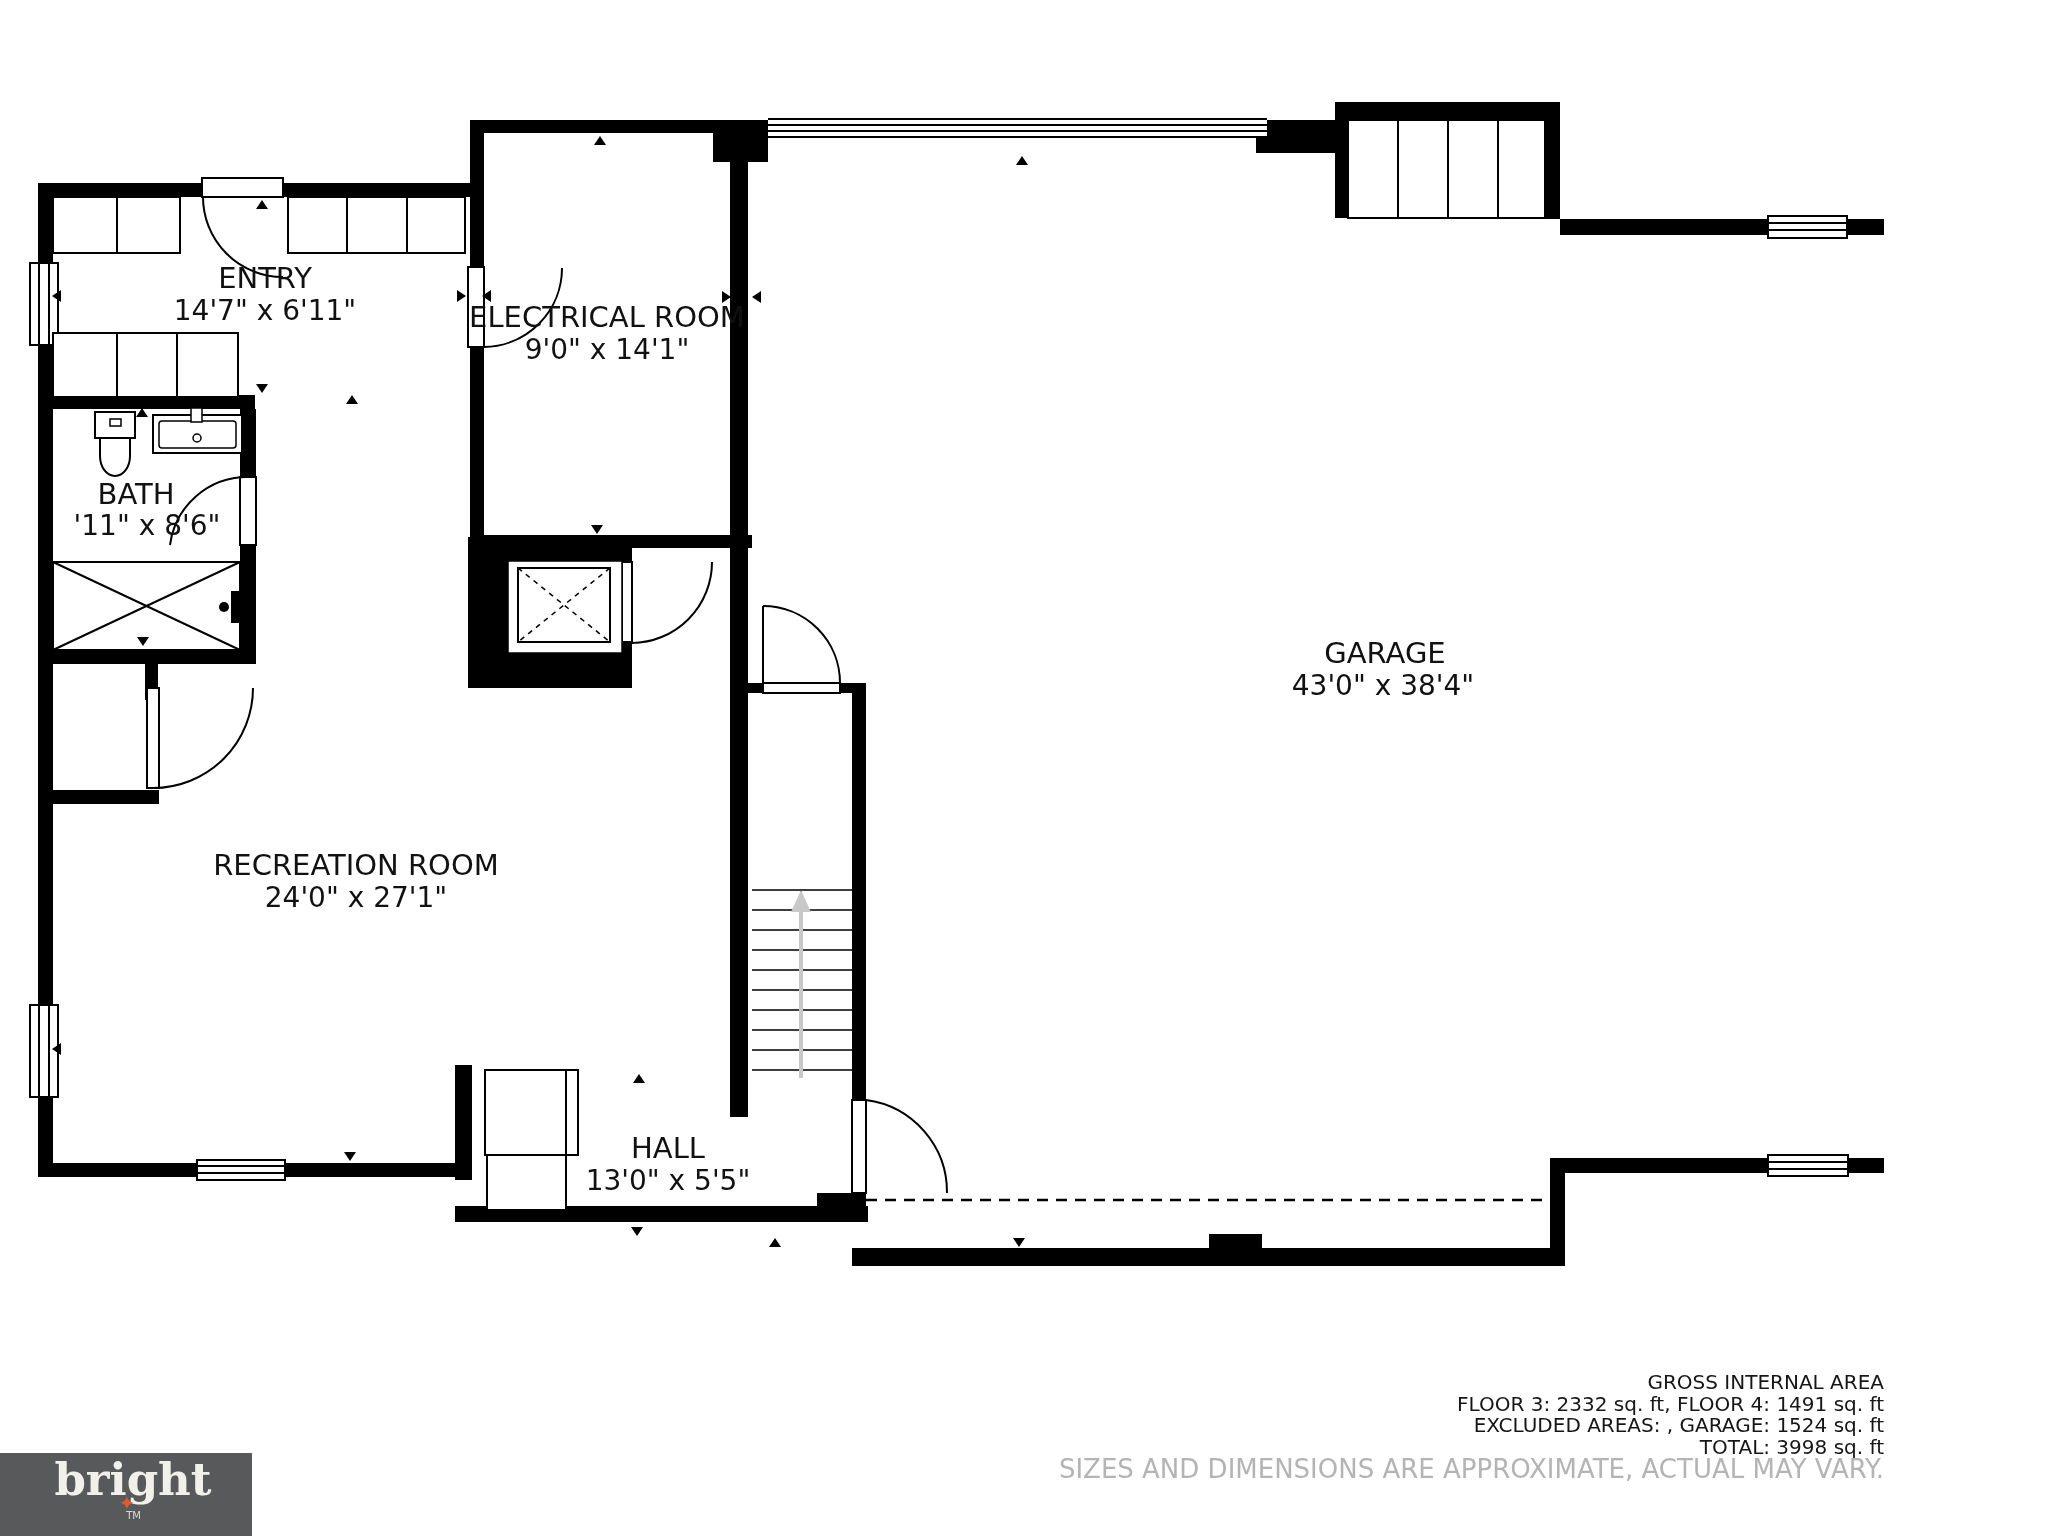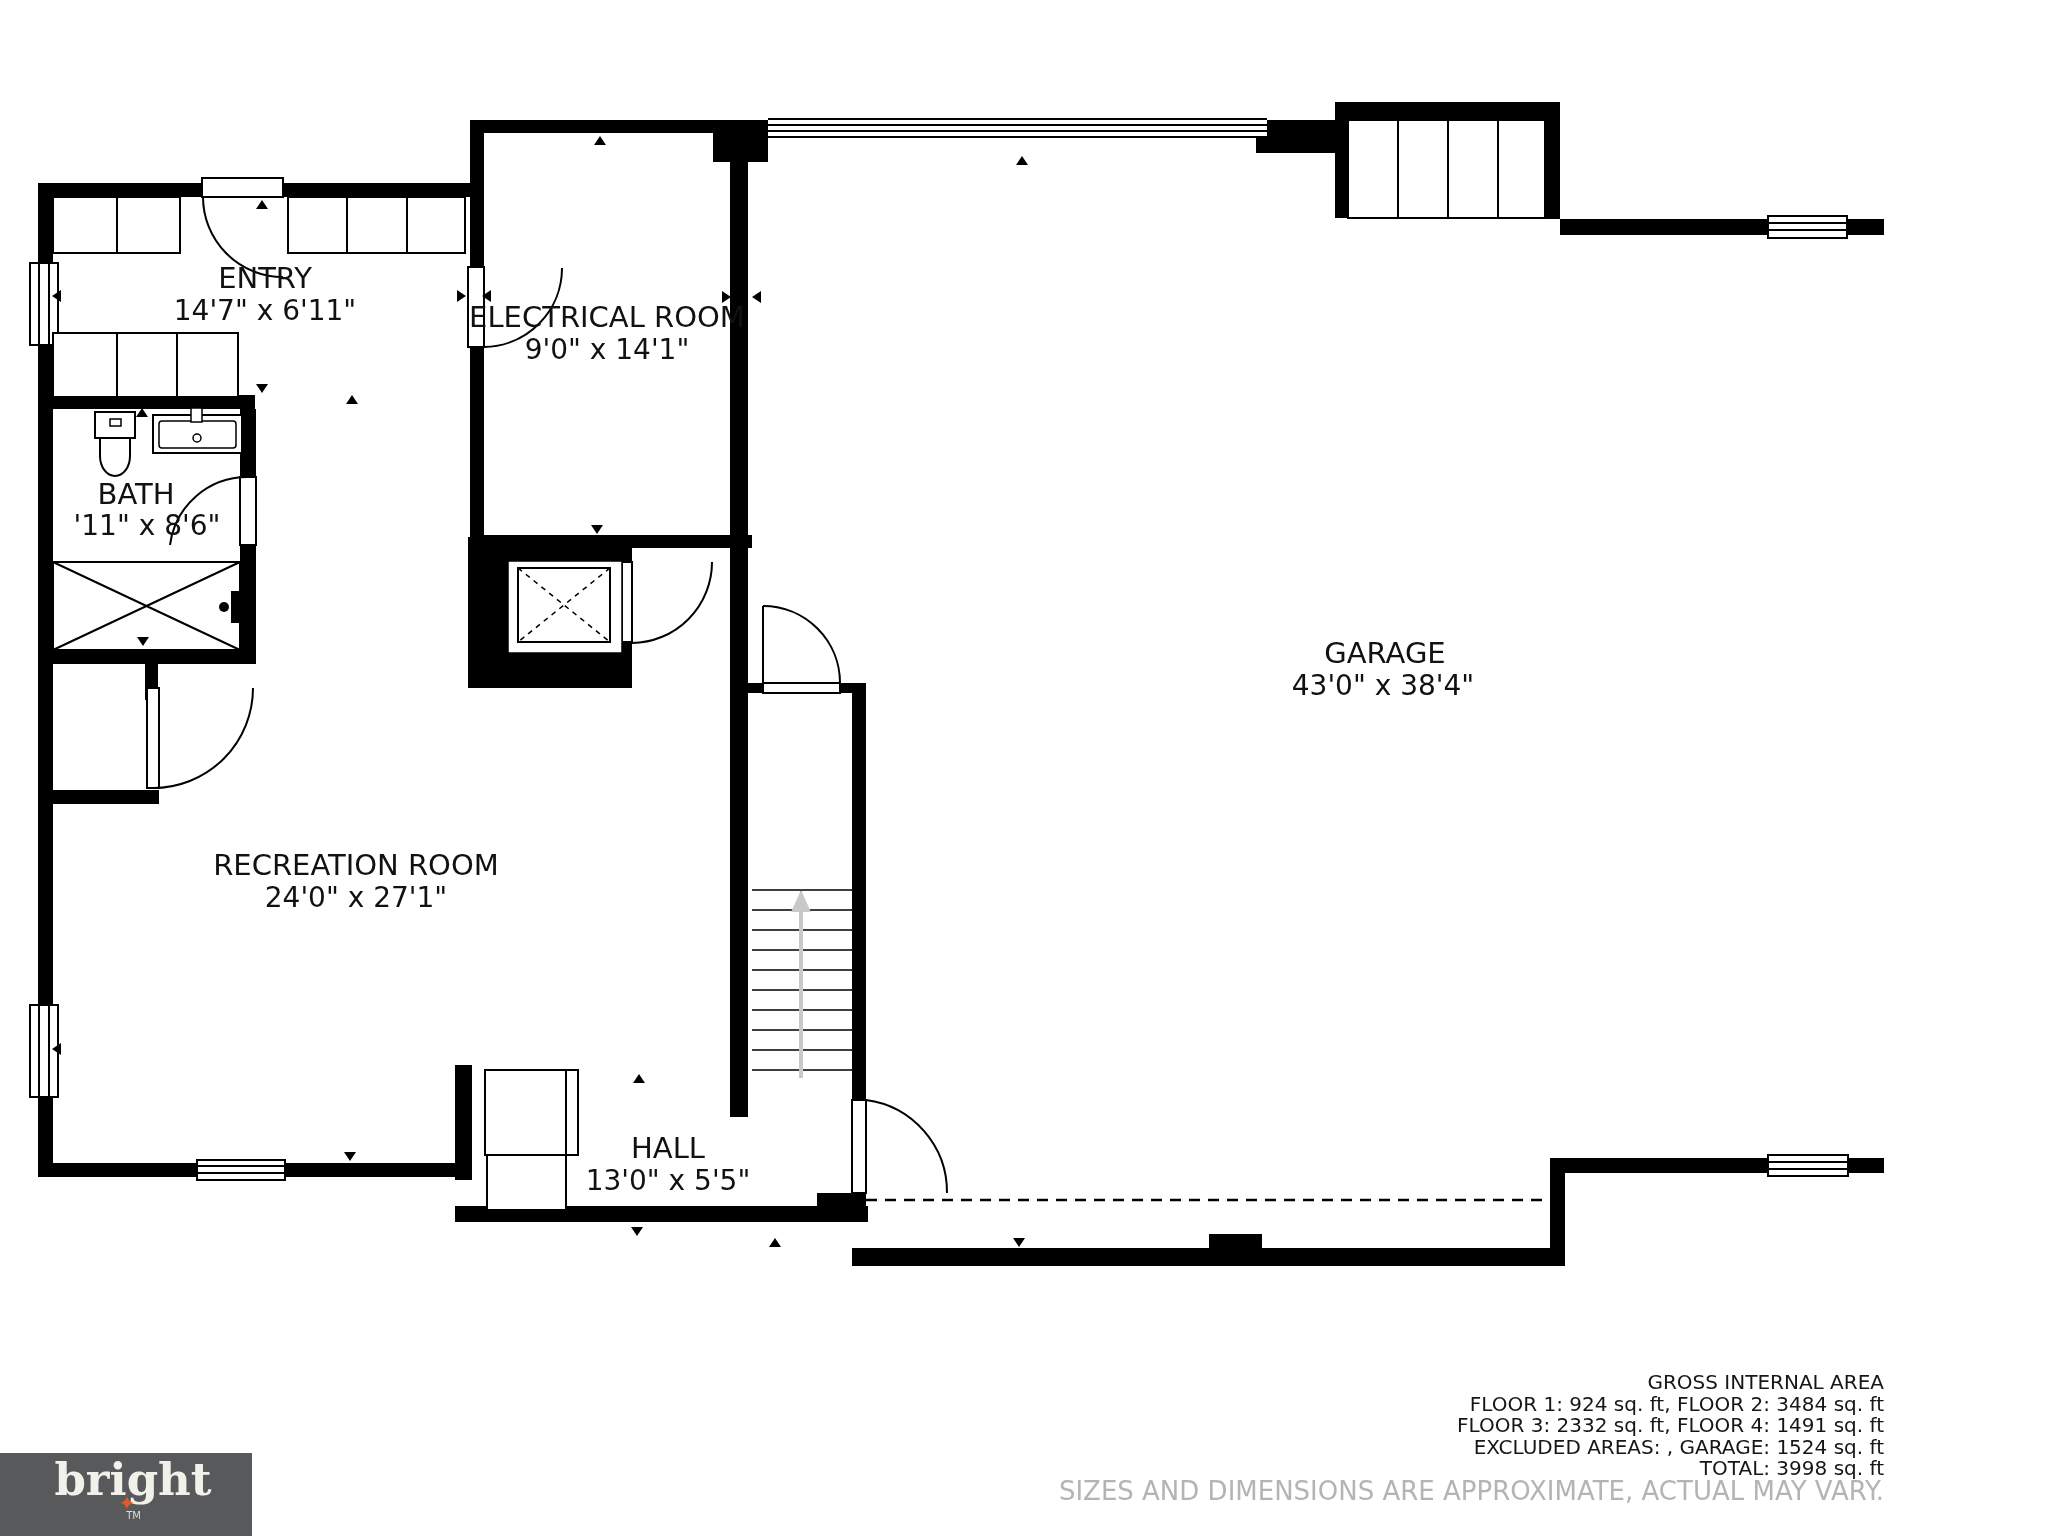--- a/index.html
+++ b/index.html
@@ -212,21 +212,20 @@
       <text class="room-dims" x="1383" y="695">43'0" x 38'4"</text>
       <text class="room-name" x="356" y="875">RECREATION ROOM</text>
       <text class="room-dims" x="356" y="907">24'0" x 27'1"</text>
       <text class="room-name" x="668" y="1158">HALL</text>
       <text class="room-dims" x="668" y="1190">13'0" x 5'5"</text>
     </g>
   </svg>
 
   <div id="footer">
     <div>GROSS INTERNAL AREA</div>
-    <div>FLOOR 1: 924 sq. ft, FLOOR 2: 3484 sq. ft</div>
     <div>FLOOR 3: 2332 sq. ft, FLOOR 4: 1491 sq. ft</div>
     <div>EXCLUDED AREAS: , GARAGE: 1524 sq. ft</div>
     <div>TOTAL: 3998 sq. ft</div>
     <div class="disclaimer">SIZES AND DIMENSIONS ARE APPROXIMATE, ACTUAL MAY VARY.</div>
   </div>
 
   <div id="logo">
     <span class="brand">bright</span>
       <span class="star">✦</span>
       <span class="tm">TM</span>

